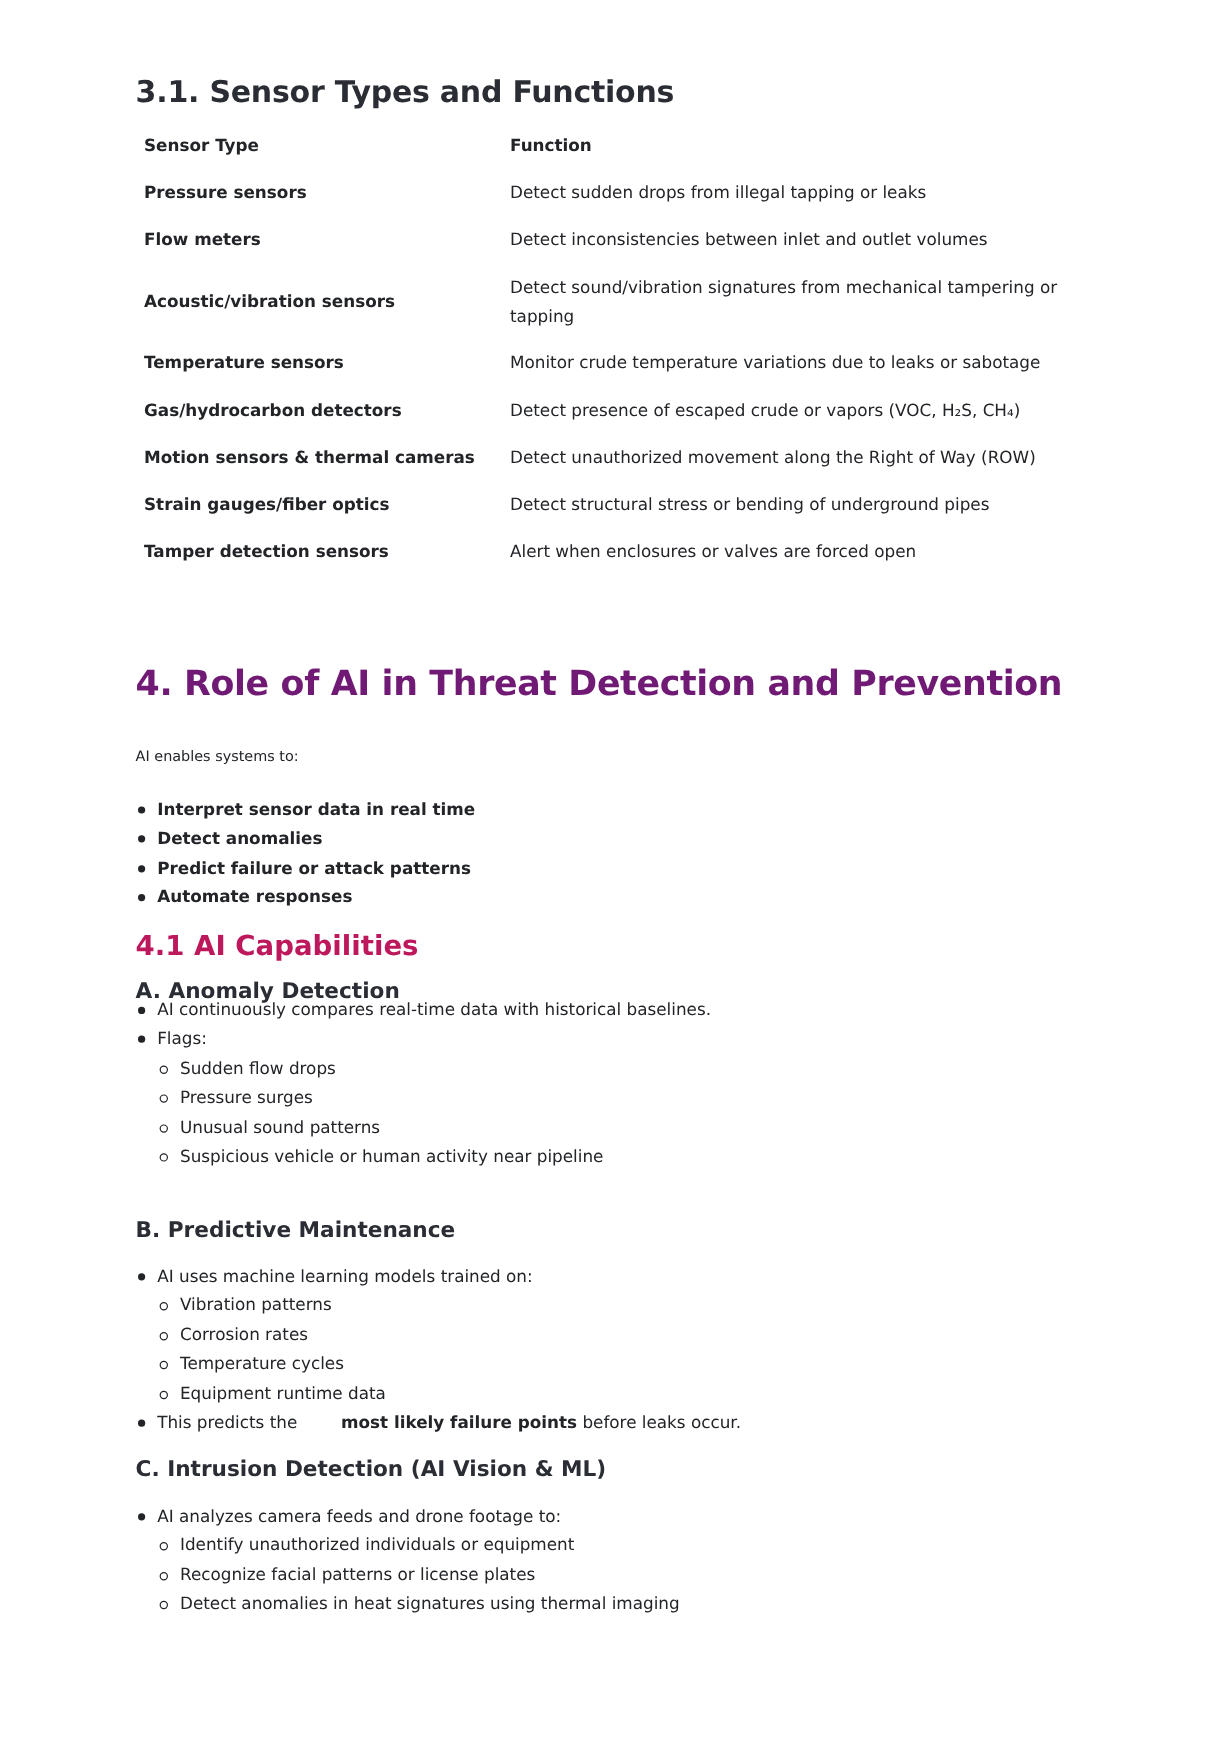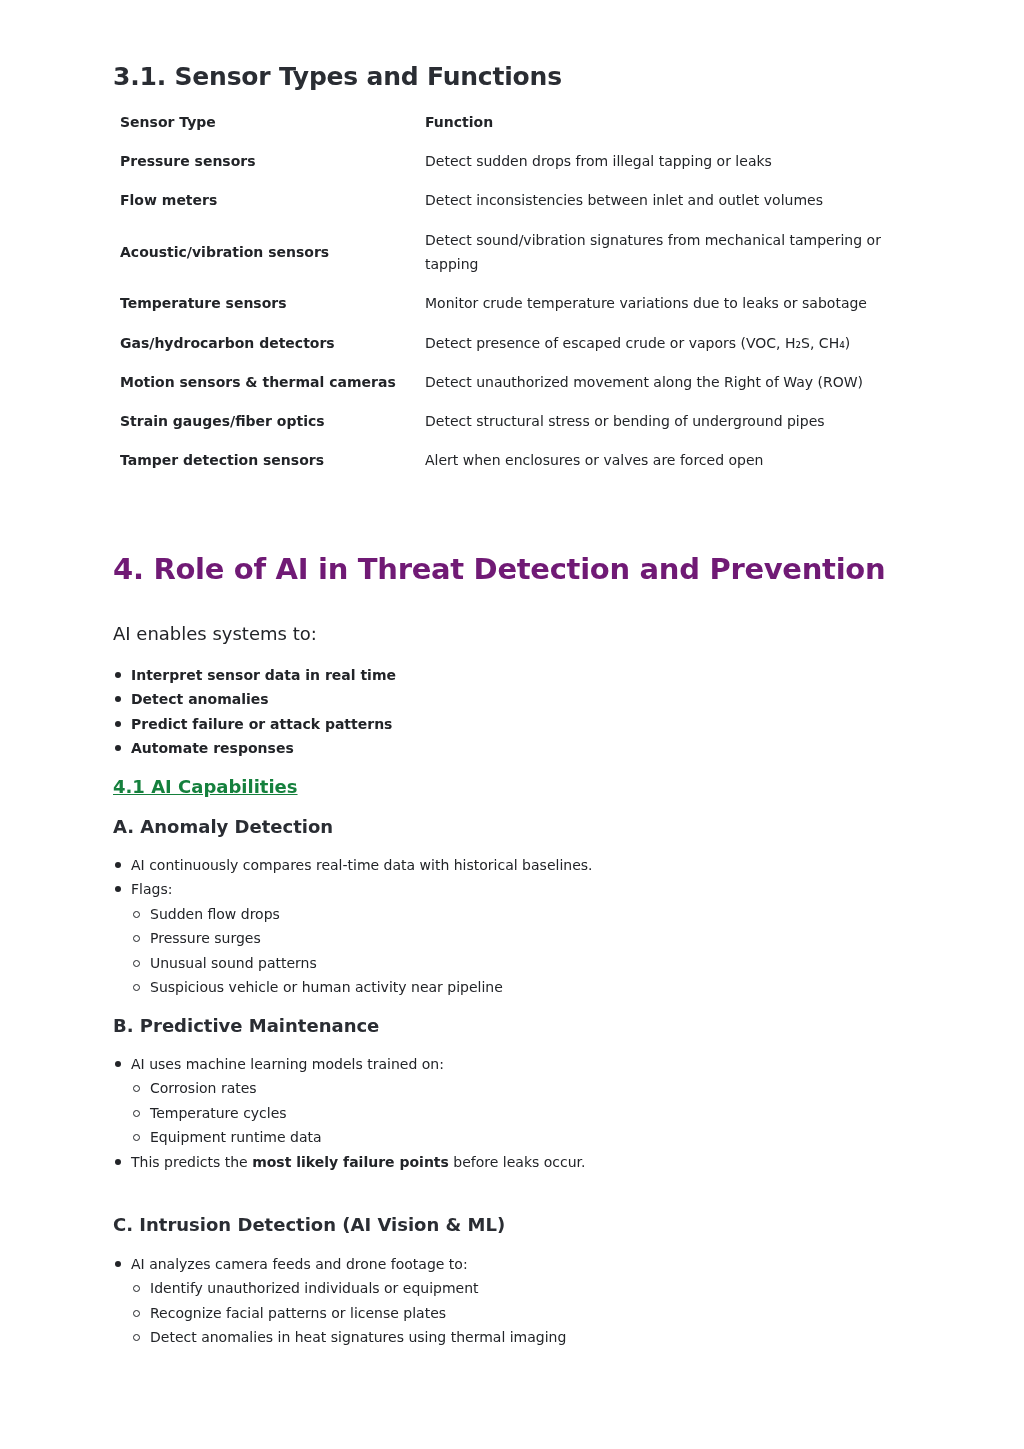--- a/index.html
+++ b/index.html
@@ -11,33 +11,33 @@
   .page { position: absolute; left: 113px; top: 0; width: 790px; }
   h2.sec31 { position: absolute; top: 62px; left: 0; margin: 0; font-size: 25px; font-weight: bold; color: #2a2d33; letter-spacing: -0.2px; }
   table.sensors { position: absolute; top: 102px; left: 0; border-collapse: collapse; width: 790px; font-size: 14px; }
   table.sensors td, table.sensors th { padding: 0 7px; vertical-align: middle; text-align: left; }
   table.sensors th { font-weight: bold; height: 39px; margin-left: 21px; }
   table.sensors td.type { font-weight: bold; width: 291px; }
   table.sensors td.func { line-height: 24px; }
   table.sensors tr.r { height: 39.3px; }
   table.sensors tr.r2 { height: 64px; }
   h1.sec4 { position: absolute; top: 552px; left: 0; margin: 0; font-size: 29px; font-weight: bold; color: #701a75; letter-spacing: -0.3px; }
-  p.intro { position: absolute; top: 623px; left: 0; margin: 0; font-size: 18px; }
+  p.intro { position: absolute; top: 623px; left: 0; margin: 0; font-size: 12px; }
   ul { margin: 0; padding: 0; list-style: none; }
   li { position: relative; font-size: 14px; line-height: 24.4px; }
   ul.l1 > li { padding-left: 18px; }
   ul.l1 > li > .dot { position: absolute; left: 2px; top: 9px; width: 6px; height: 6px; border-radius: 50%; background: #222428; }
   ul.l2 > li { padding-left: 19px; }
   ul.l2 > li > .circ { position: absolute; left: 2px; top: 9px; width: 5px; height: 5px; border-radius: 50%; border: 1px solid #222428; }
   ul.bold-list { position: absolute; top: 663px; left: 0; }
   ul.bold-list li { font-weight: bold; }
-  h2.sec41 { position: absolute; top: 776px; left: 0; margin: 0; font-size: 18px; font-weight: bold; color: #15803d; text-decoration: underline; }
+  h2.sec41 { position: absolute; top: 776px; left: 0; margin: 0; font-size: 23px; font-weight: bold; color: #be185d; }
   h3 { position: absolute; left: 0; margin: 0; font-size: 18px; font-weight: bold; color: #2a2d33; }
   .blk { position: absolute; left: 0; }
-  b { font-weight: bold; }
+  b { font-weight: bold; margin-left: 32px; }
 </style>
 </head>
 <body>
 
 <div class="page">
 
   <h2 class="sec31">3.1. Sensor Types and Functions</h2>
 
   <table class="sensors">
     <tbody>
@@ -86,39 +86,40 @@
   <ul class="l1 bold-list">
     <li><span class="dot"></span><span>Interpret sensor data in real time</span></li>
     <li><span class="dot"></span><span>Detect anomalies</span></li>
     <li><span class="dot"></span><span>Predict failure or attack patterns</span></li>
     <li><span class="dot"></span><span>Automate responses</span></li>
   </ul>
 
   <h2 class="sec41">4.1 AI Capabilities</h2>
 
   <h3 style="top:816px">A. Anomaly Detection</h3>
-  <div class="blk" style="top:853px">
+  <div class="blk" style="top:830px">
     <ul class="l1">
       <li><span class="dot"></span><span>AI continuously compares real-time data with historical baselines.</span></li>
       <li><span class="dot"></span><span>Flags:</span>
         <ul class="l2">
           <li><span class="circ"></span><span>Sudden flow drops</span></li>
           <li><span class="circ"></span><span>Pressure surges</span></li>
           <li><span class="circ"></span><span>Unusual sound patterns</span></li>
           <li><span class="circ"></span><span>Suspicious vehicle or human activity near pipeline</span></li>
         </ul>
       </li>
     </ul>
   </div>
 
   <h3 style="top:1015px">B. Predictive Maintenance</h3>
   <div class="blk" style="top:1052px">
     <ul class="l1">
       <li><span class="dot"></span><span>AI uses machine learning models trained on:</span>
         <ul class="l2">
+          <li><span class="circ"></span><span>Vibration patterns</span></li>
           <li><span class="circ"></span><span>Corrosion rates</span></li>
           <li><span class="circ"></span><span>Temperature cycles</span></li>
           <li><span class="circ"></span><span>Equipment runtime data</span></li>
         </ul>
       </li>
       <li><span class="dot"></span><span>This predicts the </span><b>most likely failure points</b><span> before leaks occur.</span></li>
     </ul>
   </div>
 
   <h3 style="top:1214px">C. Intrusion Detection (AI Vision &amp; ML)</h3>

